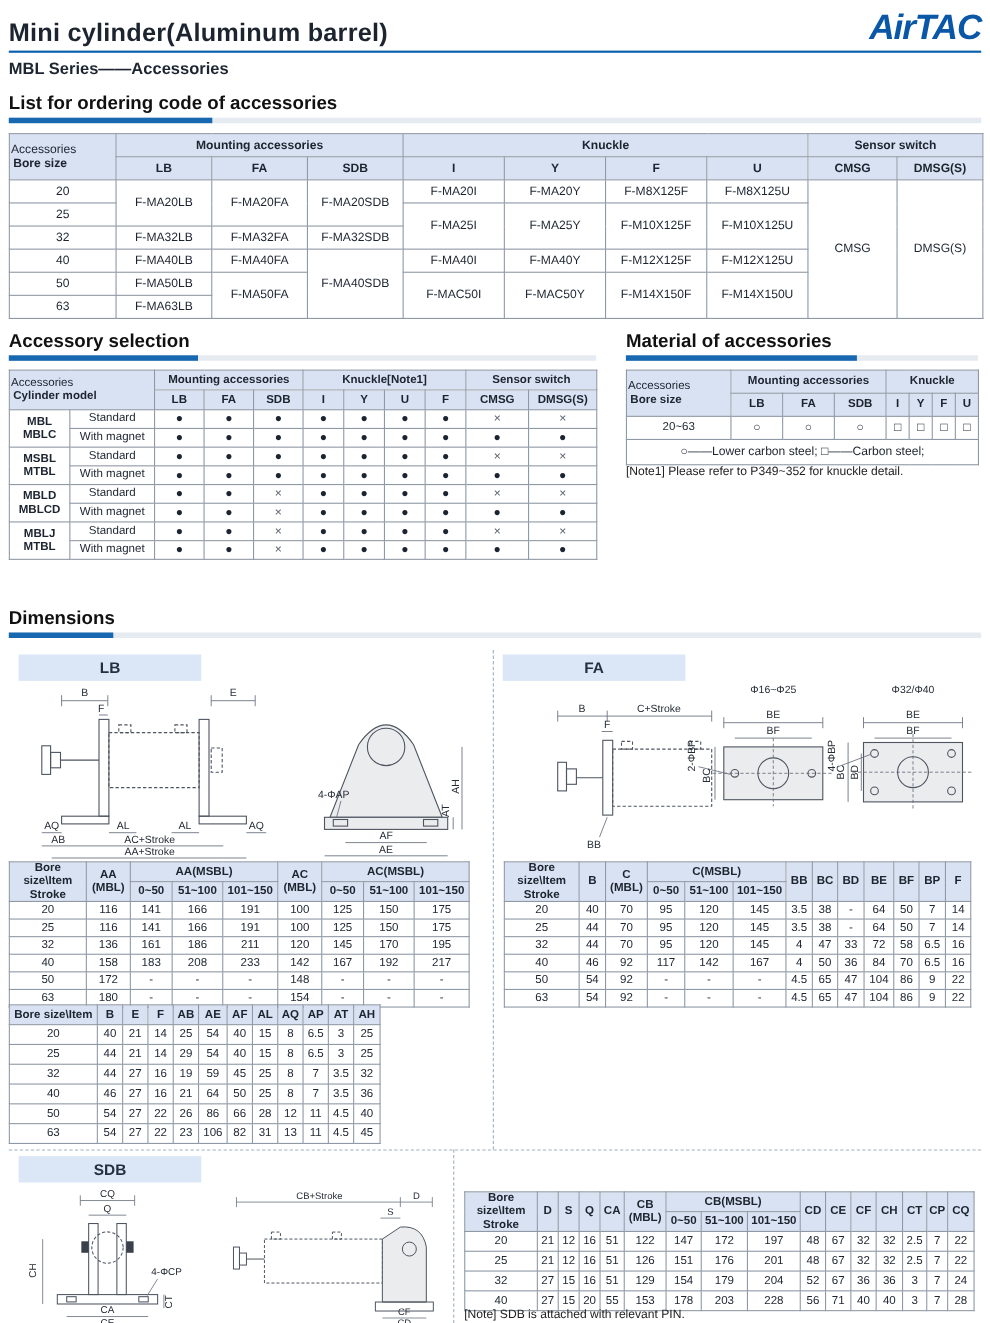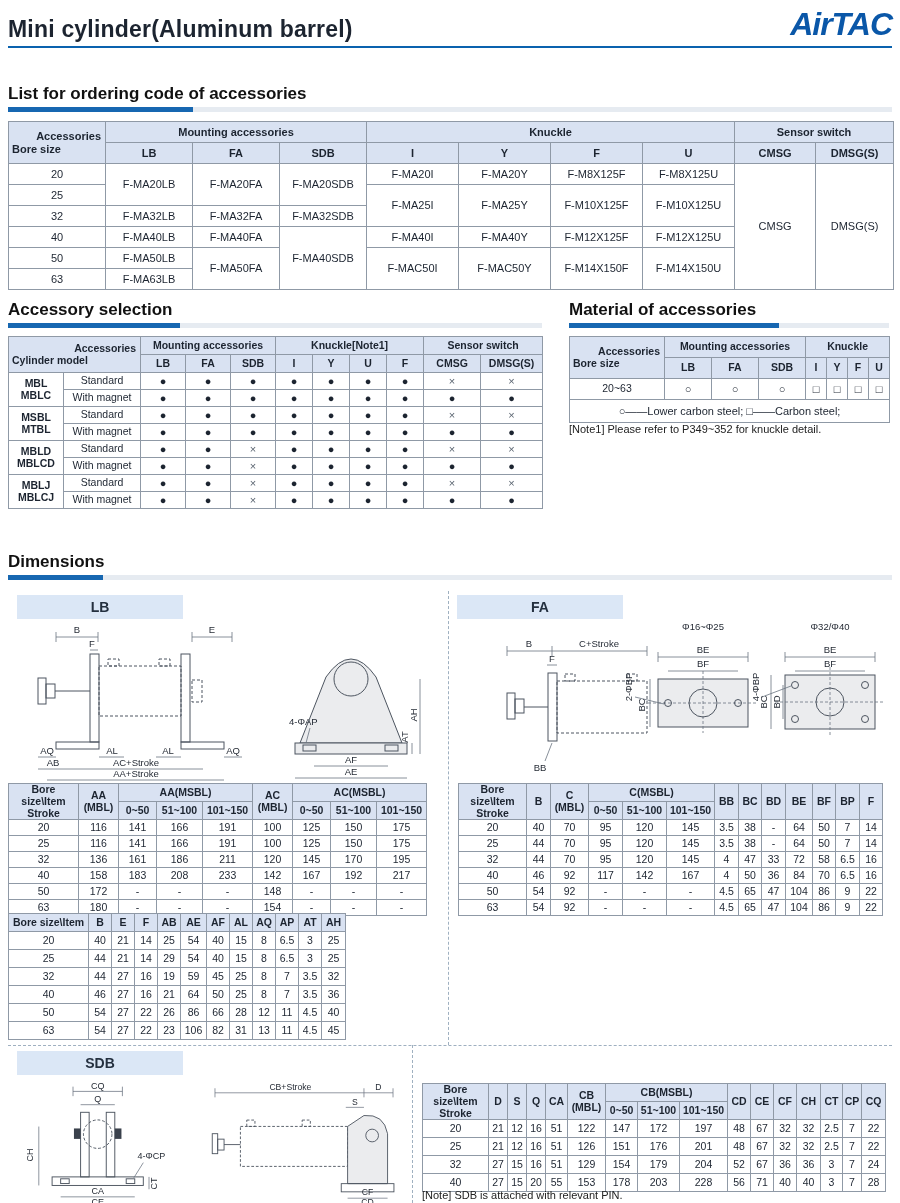--- a/index.html
+++ b/index.html
@@ -27,21 +27,21 @@
   .tbl th,.tbl td{border:1px solid #8f99a6;text-align:center;vertical-align:middle;
       padding:0 1px;overflow:hidden;white-space:pre-line;line-height:1.12;}
   .tbl th{background:#d9e2f2;font-weight:bold;}
   .tbl td{background:#fff;}
   .t-ord th,.t-ord td{height:20px;font-size:11px;}
   .t-sel th{height:17px;font-size:10.5px;}
   .t-sel td{height:16px;font-size:10.5px;}
   .t-mat th,.t-mat td{height:20px;font-size:10.5px;}
   .t-dim th,.t-dim td{height:15px;font-size:10.5px;}
   .t-mid th,.t-mid td{height:17px;font-size:10.5px;}
-  .corner .ct{display:block;text-align:right;padding-right:3px;font-weight:bold;}
+  .corner .ct{display:block;text-align:left;padding-right:3px;font-weight:normal;}
   .corner .cb{display:block;text-align:left;padding-left:2px;font-weight:bold;}
   .cornerC .ct,.cornerC .cb{display:block;text-align:center;font-weight:bold;}
   td.model{font-weight:bold;}
   td.dot{font-size:11px;}
   td.x{color:#5a6470;font-size:11px;}
   td.cir,td.sq{font-size:11px;}
   td.legend{height:22px;font-size:11px;}
   .note{font-size:11px;color:#222;}
   
   .tag{position:absolute;width:166px;height:24px;background:#dbe7f6;display:flex;
@@ -59,20 +59,21 @@
 </head>
 <body>
 
 <div class="page">
 
   <div class="hdr">
     <div class="hdr-top">
       <div class="title">Mini cylinder(Aluminum barrel)</div>
       <div class="logo">AirTAC</div>
     </div>
+    <div class="series">MBL Series——Accessories</div>
   </div>
 
   <div id="s-ordering">
     <div class="h2">List for ordering code of accessories</div>
     <div class="rule">
         <i style="width:185px"></i>
       </div>
     <table class="tbl t-ord" style="width:885px;margin-top:9px">
       <colgroup>
           <col style="width:97px">
@@ -267,21 +268,21 @@
               <td class="x">×</td>
               <td class="dot">●</td>
               <td class="dot">●</td>
               <td class="dot">●</td>
               <td class="dot">●</td>
               <td class="dot">●</td>
               <td class="dot">●</td>
             </tr>
             <tr>
               <td rowspan="2" class="model">MBLJ
-MBLCJ</td>
+MTBL</td>
               <td>Standard</td>
               <td class="dot">●</td>
               <td class="dot">●</td>
               <td class="x">×</td>
               <td class="dot">●</td>
               <td class="dot">●</td>
               <td class="dot">●</td>
               <td class="dot">●</td>
               <td class="x">×</td>
               <td class="x">×</td>

